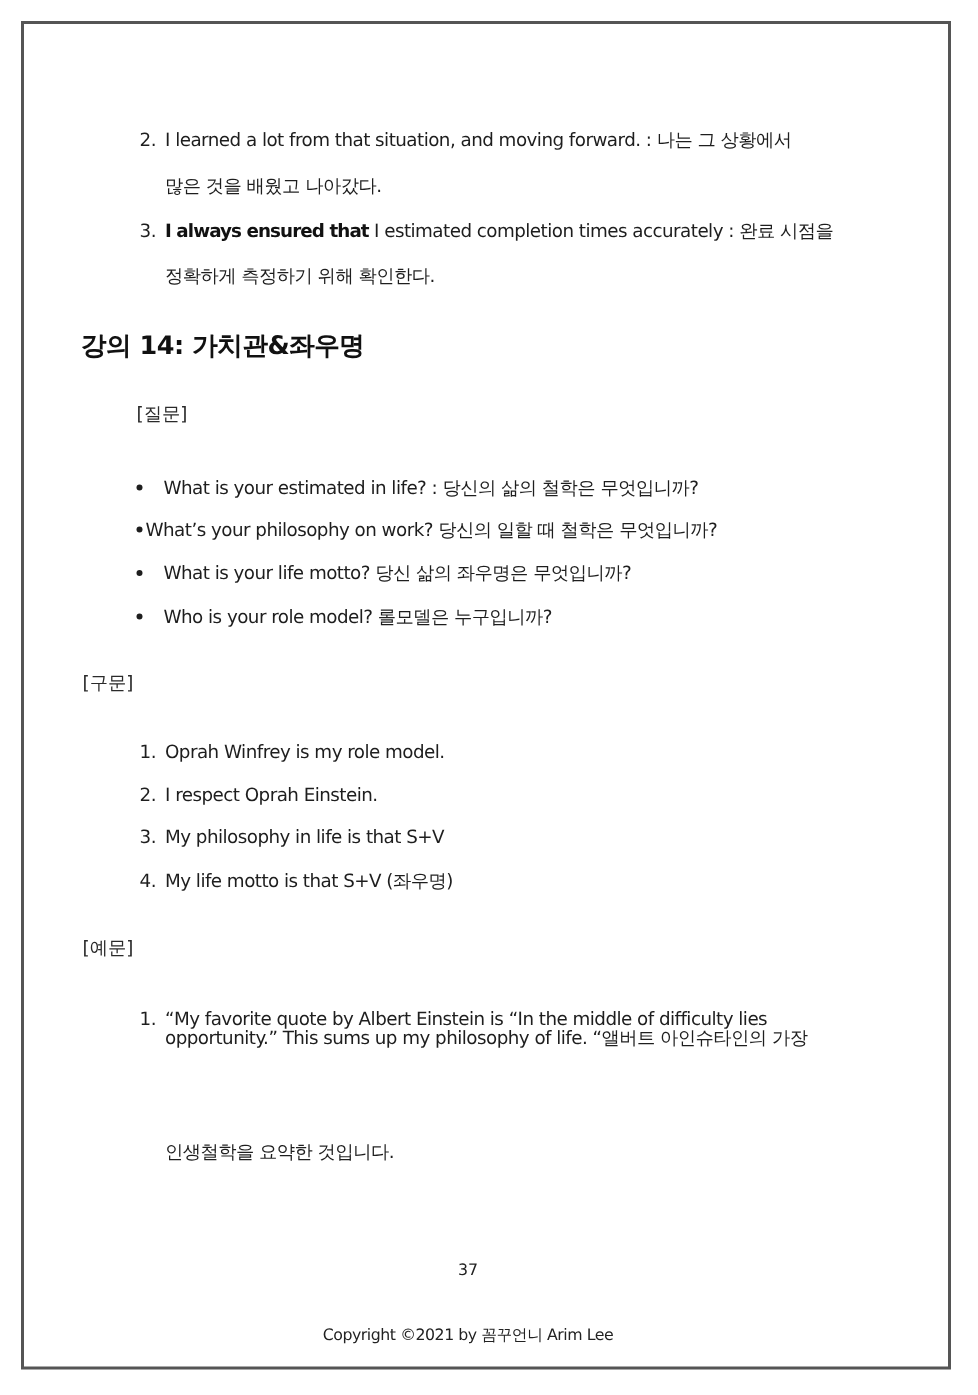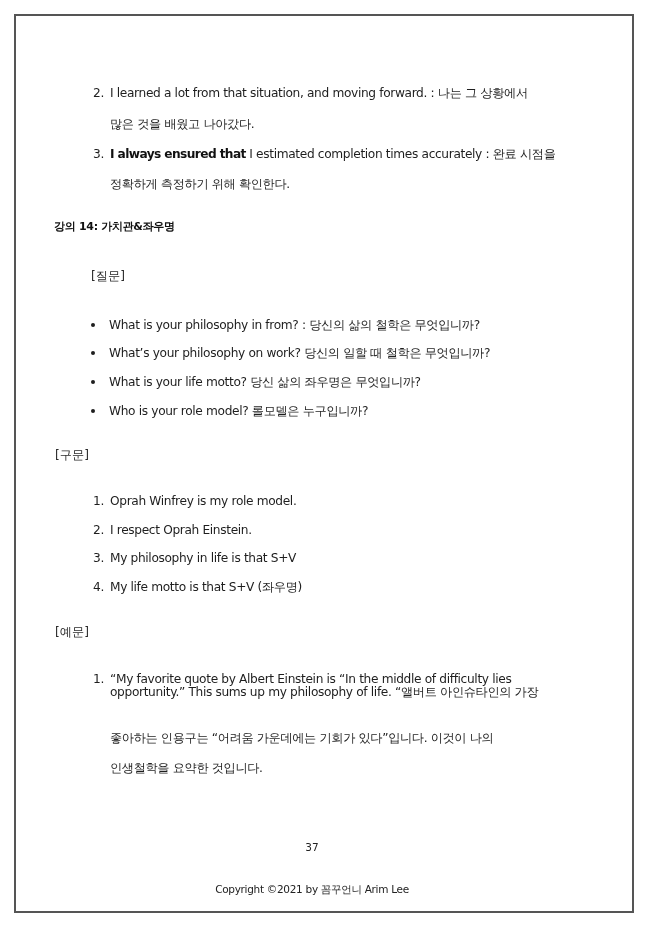--- a/index.html
+++ b/index.html
@@ -12,21 +12,21 @@
     border: 2px solid #555555; box-sizing: border-box;
   }
   .abs { position: absolute; white-space: nowrap; }
   .txt { font-size: 12.2px; letter-spacing: -0.35px; line-height: 16px; }
   .num { position: absolute; left: 0; width: 16px; text-align: right; }
   .item { position: absolute; }
   .item .body { position: absolute; left: 22px; white-space: nowrap; }
   .bullet-dot {
     position: absolute; left: 0; top: 6px; width: 4px; height: 4px; border-radius: 50%; background: #1e1e1e;
   }
-  .heading { font-size: 11px; font-weight: bold; letter-spacing: -0.3px; color: #111; }
+  .heading { font-size: 17px; font-weight: bold; letter-spacing: -0.3px; color: #111; }
   .label { font-size: 12.2px; color: #2a2a2a; }
   b { font-weight: bold; color: #111; letter-spacing: -0.6px; }
   .center { left: 0; width: 624px; text-align: center; }
   .footer { font-size: 10.5px; letter-spacing: -0.3px; color: #222; }
   .pagenum { font-size: 10.5px; color: #222; }
 </style>
 </head>
 <body>
 
 <div class="page"></div>
@@ -44,25 +44,25 @@
   </div>
 </div>
 
 <div class="abs heading" style="left:54px; top:219px;">강의 14: 가치관&amp;좌우명</div>
 
 <div class="abs label" style="left:55px; top:268px;margin-left:36px;">[질문]</div>
 
 <div>
   <div class="item txt" style="left:91px; top:317px; width:500px; height:18px;">
     <span class="bullet-dot"></span>
-    <span class="body" style="left:18px; top:0;">What is your philosophy in from? : 당신의 삶의 철학은 무엇입니까?</span>
+    <span class="body" style="left:18px; top:0;">What is your estimated in life? : 당신의 삶의 철학은 무엇입니까?</span>
   </div>
   <div class="item txt" style="left:91px; top:345px; width:500px; height:18px;">
     <span class="bullet-dot"></span>
-    <span class="body" style="left:18px; top:0;">What’s your philosophy on work? 당신의 일할 때 철학은 무엇입니까?</span>
+    <span class="body" style="left:6px; top:0;">What’s your philosophy on work? 당신의 일할 때 철학은 무엇입니까?</span>
   </div>
   <div class="item txt" style="left:91px; top:374px; width:500px; height:18px;">
     <span class="bullet-dot"></span>
     <span class="body" style="left:18px; top:0;">What is your life motto? 당신 삶의 좌우명은 무엇입니까?</span>
   </div>
   <div class="item txt" style="left:91px; top:403px; width:500px; height:18px;">
     <span class="bullet-dot"></span>
     <span class="body" style="left:18px; top:0;">Who is your role model? 롤모델은 누구입니까?</span>
   </div>
 </div>
@@ -88,19 +88,18 @@
   </div>
 </div>
 
 <div class="abs label" style="left:55px; top:624px;">[예문]</div>
 
 <div>
   <div class="item txt" style="left:88px; top:671px; width:520px; height:110px;">
     <span class="num">1.</span>
     <span class="body" style="top:0;">“My favorite quote by Albert Einstein is “In the middle of difficulty lies</span>
     <span class="body" style="top:13px;">opportunity.” This sums up my philosophy of life. “앨버트 아인슈타인의 가장</span>
-    <span class="body" style="top:59px;">좋아하는 인용구는 “어려움 가운데에는 기회가 있다”입니다. 이것이 나의</span>
     <span class="body" style="top:89px;">인생철학을 요약한 것입니다.</span>
   </div>
 </div>
 
 <div class="abs center pagenum" style="top:841px;">37</div>
 <div class="abs center footer" style="top:883px;">Copyright ©2021 by 꼼꾸언니 Arim Lee</div>
 
 </body></html>

